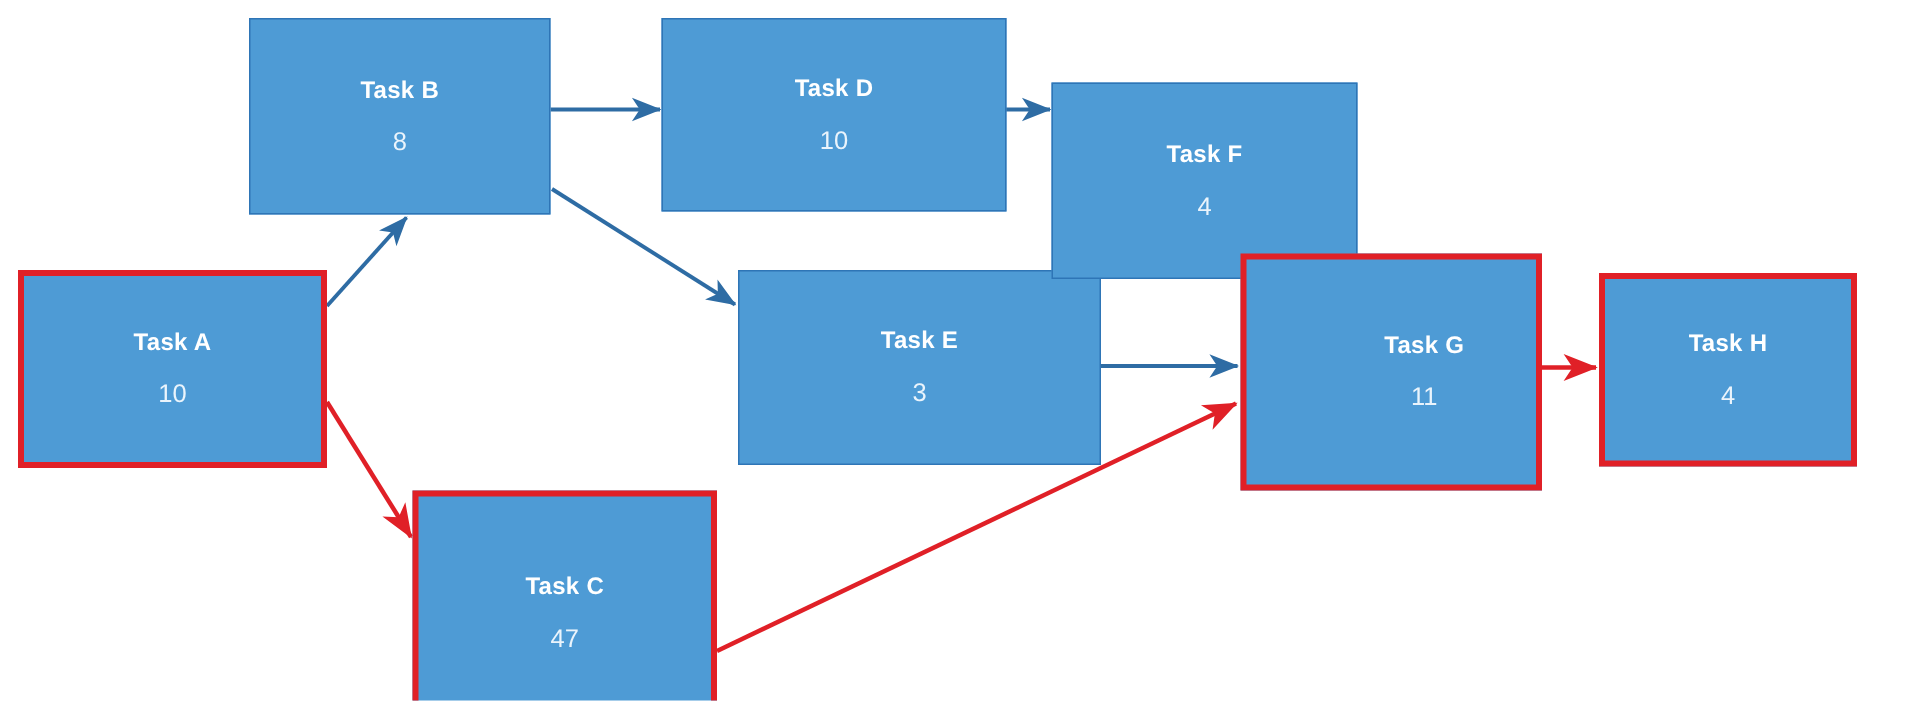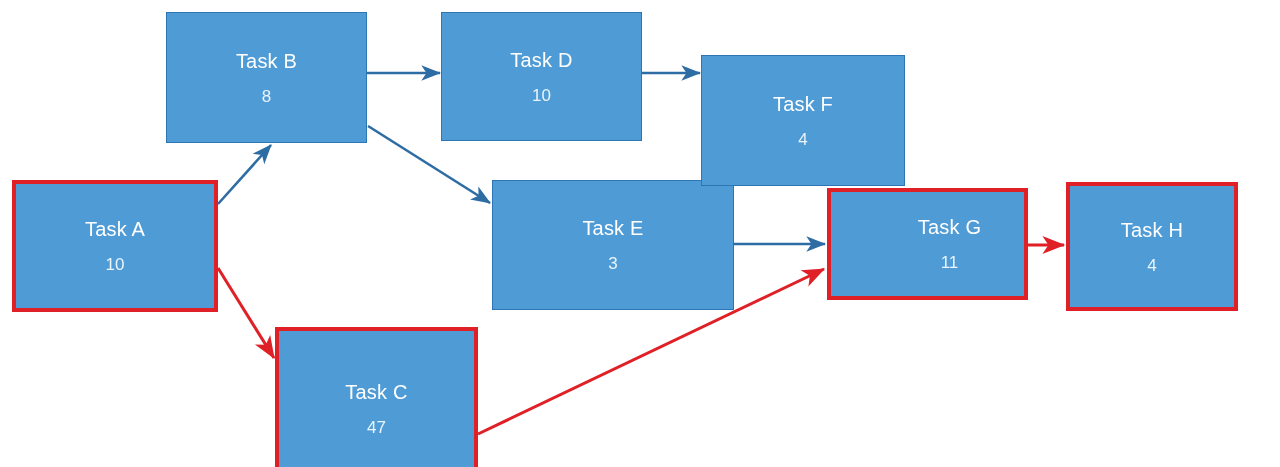--- a/index.html
+++ b/index.html
@@ -37,22 +37,22 @@
     justify-content: center;
     color: #ffffff;
   }
   .node.plain {
     border: 1.5px solid #2E75B6;
   }
   .node.critical {
     border: 4px solid #E02027;
   }
   .node-title {
-    font-size: 20px;
-    font-weight: normal;
+    font-size: 16px;
+    font-weight: bold;
     letter-spacing: 0.2px;
     line-height: 1;
     color: #ffffff;
     text-align: center;
   }
   .node-duration {
     margin-top: 17px;
     font-size: 17px;
     font-weight: normal;
     line-height: 1;
@@ -92,33 +92,33 @@
         <div class="node-duration">10</div>
       </div>
       <div class="node plain" style="left: 166px; top: 12px; width: 201px; height: 131px;">
         <div class="node-title">Task B</div>
         <div class="node-duration">8</div>
       </div>
       <div class="node critical" style="left: 275px; top: 327px; width: 203px; height: 164px;">
         <div class="node-title">Task C</div>
         <div class="node-duration">47</div>
       </div>
-      <div class="node plain" style="left: 441px; top: 12px; width: 201px; height: 129px;">
+      <div class="node plain" style="left: 441px; top: 12px; width: 230px; height: 129px;">
         <div class="node-title">Task D</div>
         <div class="node-duration">10</div>
       </div>
       <div class="node plain" style="left: 492px; top: 180px; width: 242px; height: 130px;">
         <div class="node-title">Task E</div>
         <div class="node-duration">3</div>
       </div>
       <div class="node plain" style="left: 701px; top: 12px; width: 204px; height: 131px; margin-top: 43px;">
         <div class="node-title">Task F</div>
         <div class="node-duration">4</div>
       </div>
-      <div class="node critical" style="left: 827px; top: 188px; width: 201px; height: 112px; padding-left: 44px;">
+      <div class="node critical" style="left: 827px; top: 169px; width: 201px; height: 158px; padding-left: 44px;">
         <div class="node-title">Task G</div>
         <div class="node-duration">11</div>
       </div>
       <div class="node critical" style="left: 1066px; top: 182px; width: 172px; height: 129px;">
         <div class="node-title">Task H</div>
         <div class="node-duration">4</div>
       </div>
     </div>
 
 </div>

